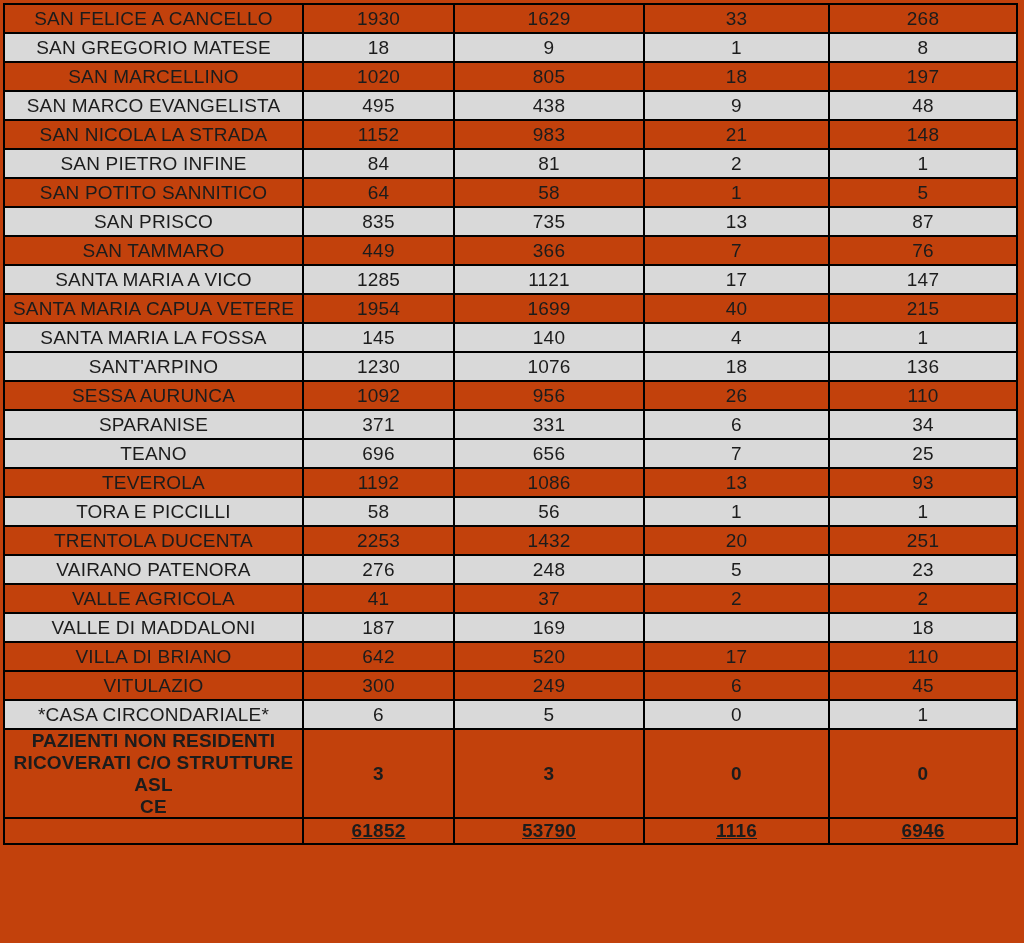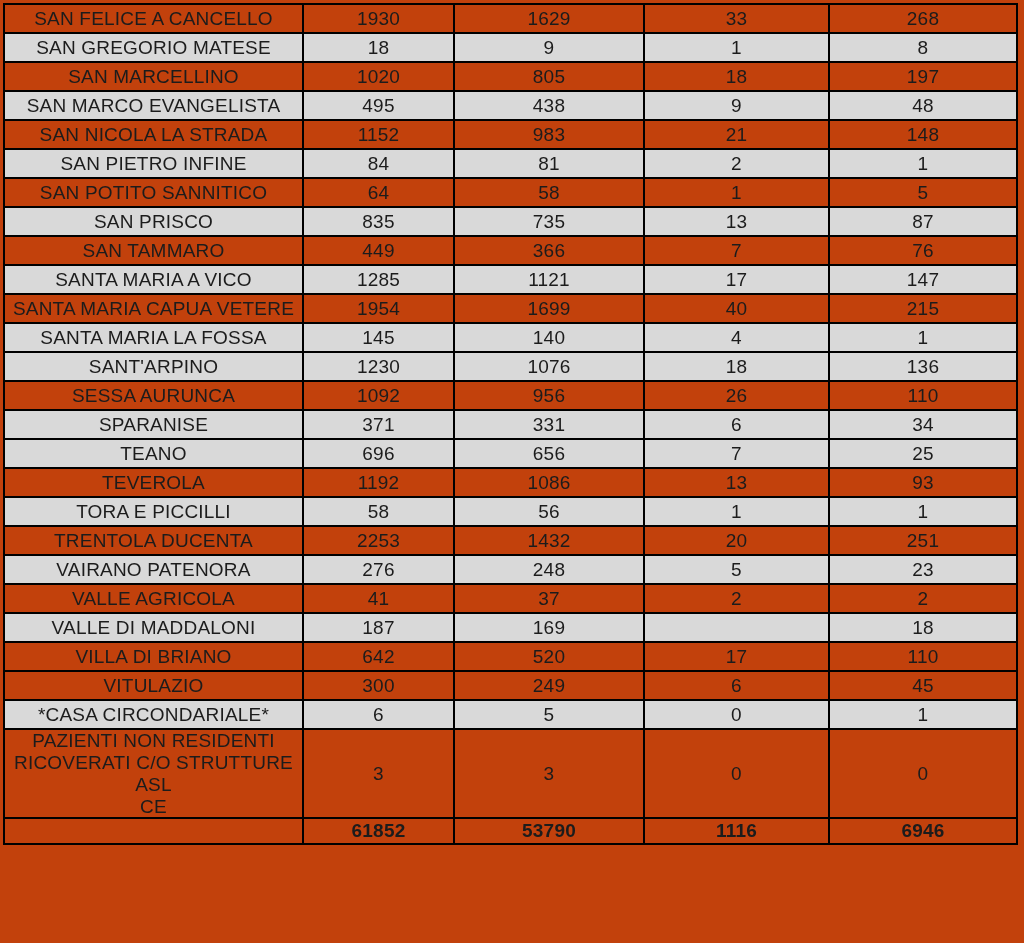--- a/index.html
+++ b/index.html
@@ -36,24 +36,26 @@
   }
   tr.shaded td {
     background: #d9d9d9;
   }
   td.name-cell {
     white-space: pre-line;
     line-height: 1.15;
   }
   tr.tall-row td {
     height: 70px;
+    font-weight: bold;
   }
   tr.totals-row td {
     font-weight: bold;
     height: 24px;
+    text-decoration: underline;
   }
 </style>
 </head>
 <body>
 
 <div class="page">
   <table class="data-table">
     <colgroup>
       <col style="width:299px">
       <col style="width:151px">

